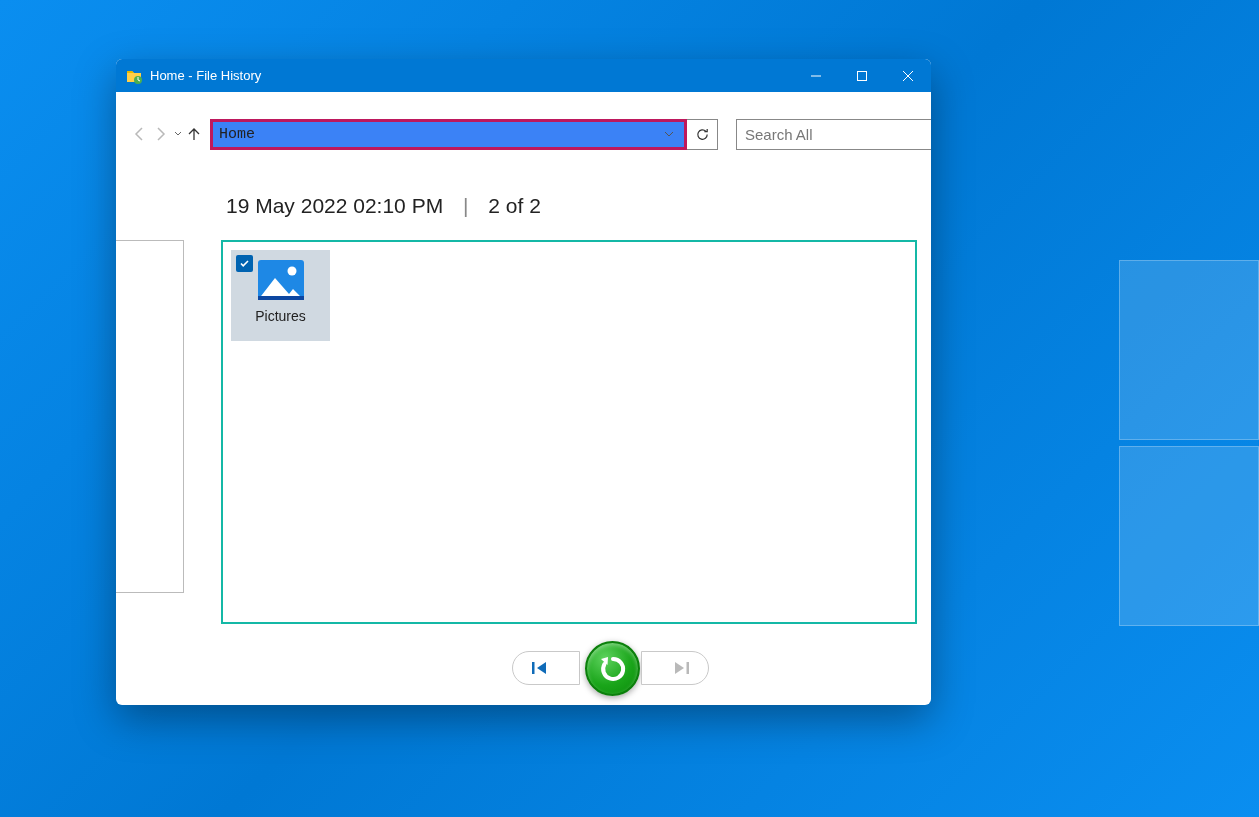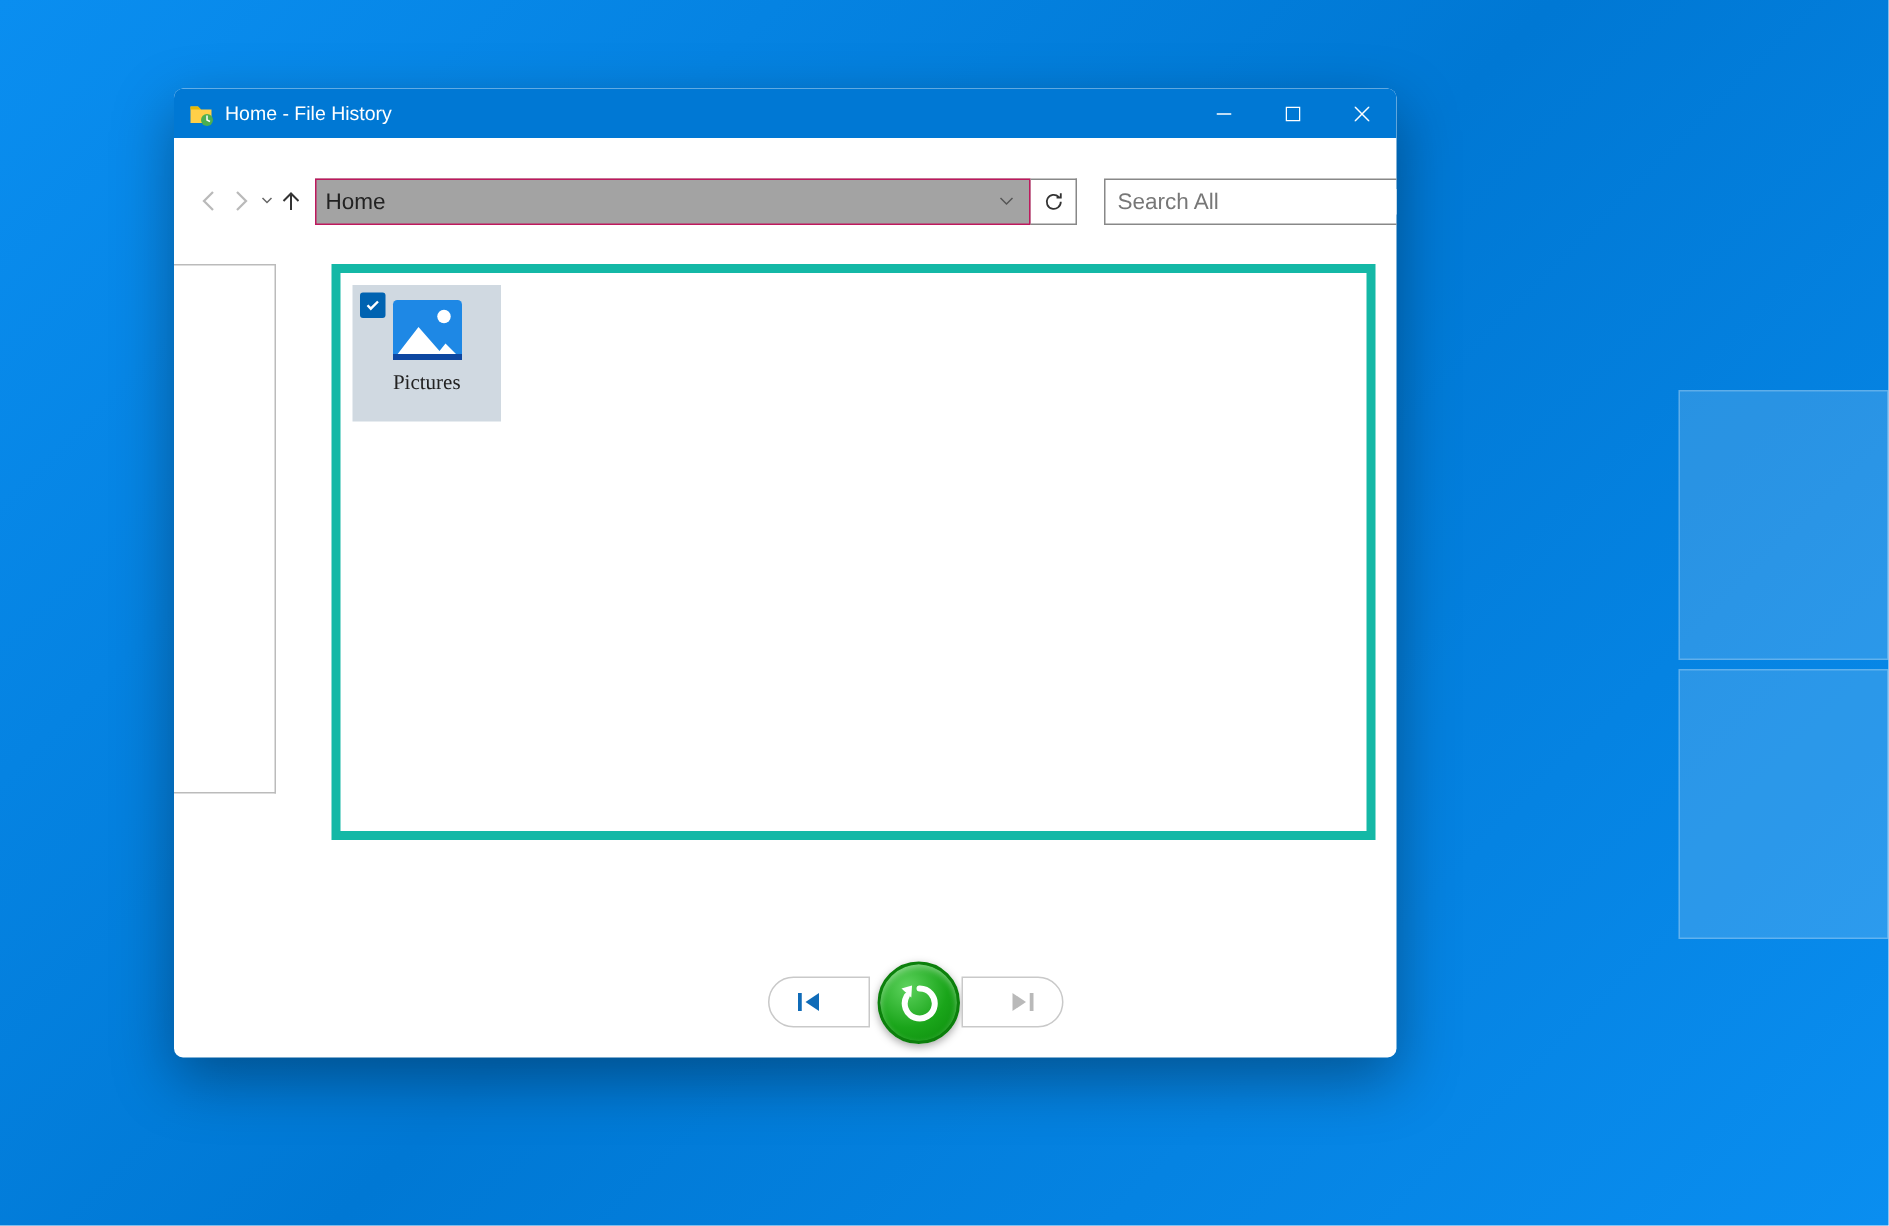--- a/index.html
+++ b/index.html
@@ -87,27 +87,28 @@
     }
 
     .address-wrap {
       display: flex;
       align-items: stretch;
       height: 31px;
       margin-left: 4px;
     }
     .address-bar {
       width: 477px;
-      border: 1px solid #be185d;
+      border: 3px solid #be185d;
       display: flex;
       align-items: center;
       padding: 0 6px;
       font-size: 15px;
       color: #222;
-      background: #a3a3a3;
+      background: #3b82f6;
+      font-family: Liberation Mono, monospace;
     }
     .address-bar .addr-text { flex: 1; }
     .address-drop {
       width: 18px;
       display: flex; align-items: center; justify-content: center;
     }
     .refresh-btn {
       width: 31px;
       border: 1px solid #888;
       border-left: none;
@@ -160,25 +161,24 @@
       border: 1px solid #bbb;
       border-left: none;
       background: #fff;
     }
     .main-panel {
       position: absolute;
       left: 105px;
       top: 0;
       right: 14px;
       height: 384px;
-      border: 6px solid #14b8a6;
+      border: 2px solid #14b8a6;
       background: #fff;
       display: flex;
       flex-direction: column;
-      font-family: Liberation Serif, serif;
     }
     .items-area {
       flex: 1;
       padding: 8px;
       position: relative;
     }
     .folder-item {
       position: absolute;
       left: 8px; top: 8px;
       width: 99px;
@@ -340,20 +340,25 @@
           <path fill="#909090" d="M10 2l8 7h-2v8h-4v-5H8v5H4v-8H2z"></path>
         </svg>
     </div>
     <div class="icon-btn">
       <svg width="20" height="20" viewBox="0 0 20 20">
           <path fill="#909090" d="M10 6.5A3.5 3.5 0 1 0 10 13.5 3.5 3.5 0 1 0 10 6.5M17 11l2 1-1 2-2-.5a7 7 0 0 1-1.2 1.2l.5 2-2 1-1-2a7 7 0 0 1-1.7 0l-1 2-2-1 .5-2A7 7 0 0 1 6.9 13.5l-2 .5-1-2 2-1a7 7 0 0 1 0-1.7l-2-1 1-2 2 .5A7 7 0 0 1 8 5.6l-.5-2 2-1 1 2a7 7 0 0 1 1.7 0l1-2 2 1-.5 2a7 7 0 0 1 1.2 1.2l2-.5 1 2-2 1a7 7 0 0 1 0 1.7z"></path>
         </svg>
     </div>
   </div>
 
+  <div class="info-line">
+    <span>19 May 2022 02:10 PM</span>
+    <span class="info-sep">|</span>
+    <span>2 of 2</span>
+  </div>
 
   <div class="content-area">
     <div class="prev-panel"></div>
 
     <div class="main-panel">
       <div class="items-area">
         <div class="folder-item">
           <div class="folder-check">
             <svg width="11" height="11" viewBox="0 0 11 11">
                 <path d="M2 5.5l2.2 2.3L9 3" fill="none" stroke="#fff" stroke-width="1.6"></path>

